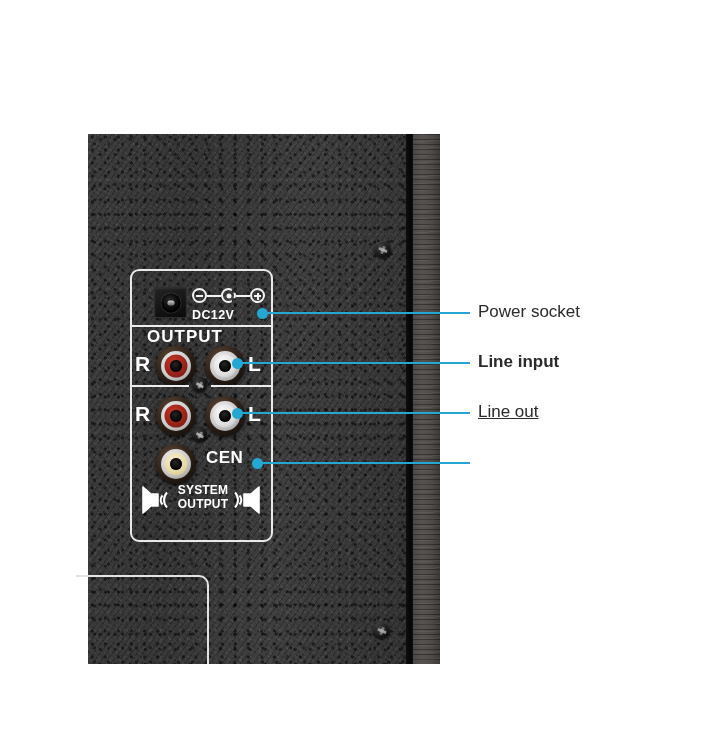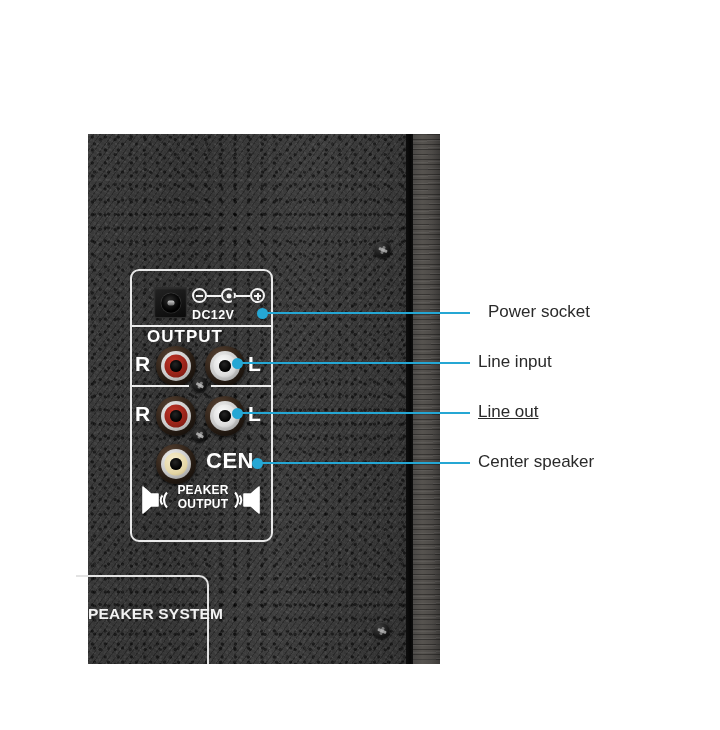--- a/index.html
+++ b/index.html
@@ -275,58 +275,56 @@
     <div class="ch" style="left:160px;top:268px;font-size:21px;">L</div>
 
     <div class="mini-screw" style="left:104px;top:293px;"></div>
 
     <div class="rca cream" style="left:68px;top:310px;">
       <div class="outer"></div>
         <div class="ring"></div>
         <div class="ring2"></div>
         <div class="hole"></div>
     </div>
-    <div class="ch" style="left:118px;top:314px;font-size:22px;letter-spacing:.5px;">CEN</div>
+    <div class="ch" style="left:118px;top:314px;font-size:17px;letter-spacing:.5px;">CEN</div>
 
     <div class="outrow">
       <svg width="34" height="30" viewBox="0 0 34 30" style="position:absolute;left:0;top:3px;">
         <g transform="translate(34,0) scale(-1,1)" fill="#fff" stroke="#fff">
           <path d="M12 9 L12 21 L19 21 L27 28 L27 2 L19 9 Z" stroke-width="1.6" stroke-linejoin="round"></path>
           <path d="M7.5 10.5 A6.5 6.5 0 0 1 7.5 19.5" fill="none" stroke-width="2"></path>
           <path d="M3 7.5 A11 11 0 0 1 3 22.5" fill="none" stroke-width="2"></path>
         </g>
       </svg>
 
       <div class="outtext">
-        <span>PEAKER</span><br>
+        <span>SYSTEM</span><br>
         <span>OUTPUT</span>
       </div>
 
       <svg width="34" height="30" viewBox="0 0 34 30" style="position:absolute;left:96px;top:3px;">
         <g fill="#fff" stroke="#fff">
           <path d="M12 9 L12 21 L19 21 L27 28 L27 2 L19 9 Z" stroke-width="1.6" stroke-linejoin="round"></path>
           <path d="M7.5 10.5 A6.5 6.5 0 0 1 7.5 19.5" fill="none" stroke-width="2"></path>
           <path d="M3 7.5 A11 11 0 0 1 3 22.5" fill="none" stroke-width="2"></path>
         </g>
       </svg>
     </div>
 
     <div class="brandbox"></div>
-    <div class="brandtext">PEAKER SYSTEM</div>
   </div>
 
   <div class="callout-dot" style="left:257px;top:308px;"></div>
   <div class="callout-line" style="left:267px;top:312px;width:203px;"></div>
-  <div class="callout-text" style="left:488px;top:302px;">Power socket</div>
+  <div class="callout-text" style="left:478px;top:302px;">Power socket</div>
 
   <div class="callout-dot" style="left:232px;top:358px;"></div>
   <div class="callout-line" style="left:242px;top:362px;width:228px;"></div>
-  <div class="callout-text" style="left:478px;top:352px;">Line input</div>
+  <div class="callout-text" style="left:478px;top:352px;font-weight:bold;">Line input</div>
 
   <div class="callout-dot" style="left:232px;top:408px;"></div>
   <div class="callout-line" style="left:242px;top:412px;width:228px;"></div>
   <div class="callout-text" style="left:478px;top:402px;text-decoration:underline;">Line out</div>
 
   <div class="callout-dot" style="left:252px;top:458px;"></div>
   <div class="callout-line" style="left:262px;top:462px;width:208px;"></div>
-  <div class="callout-text" style="left:478px;top:452px;">Center speaker</div>
 
 </div>
 
 </body></html>

